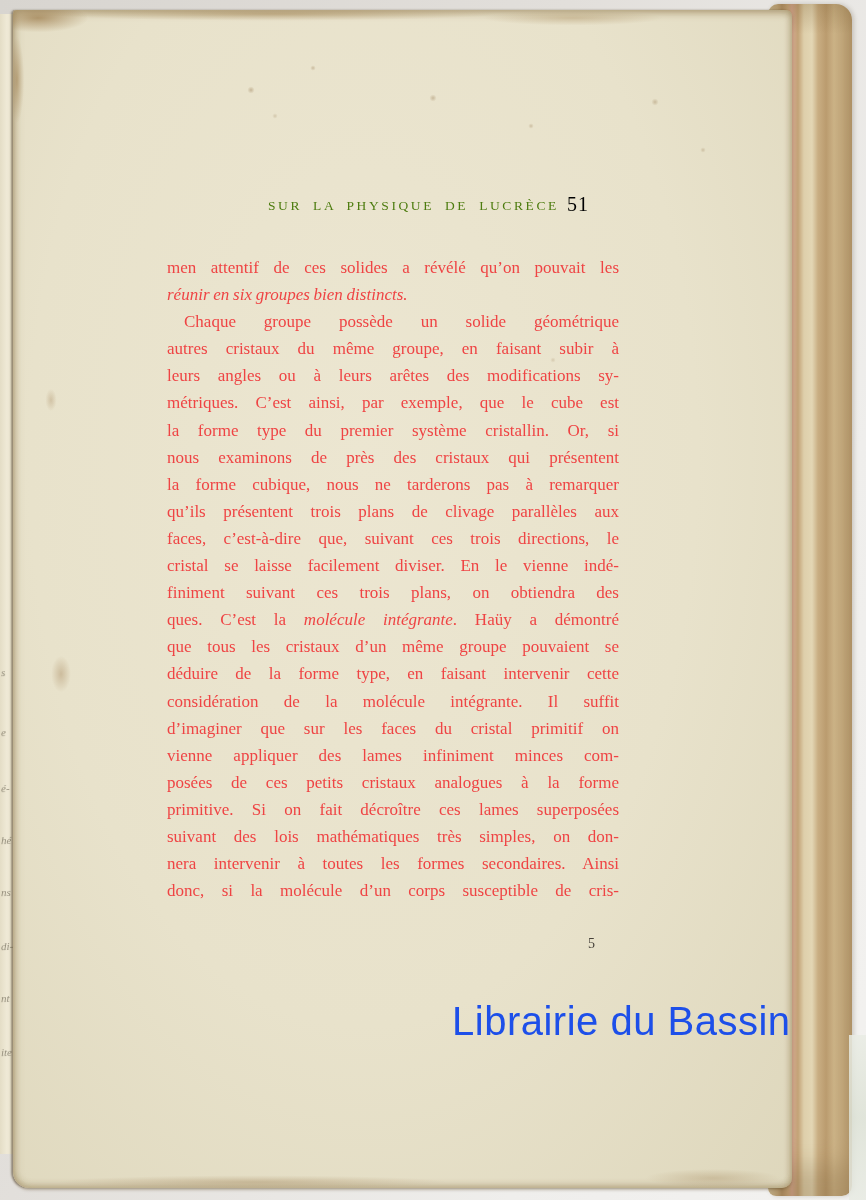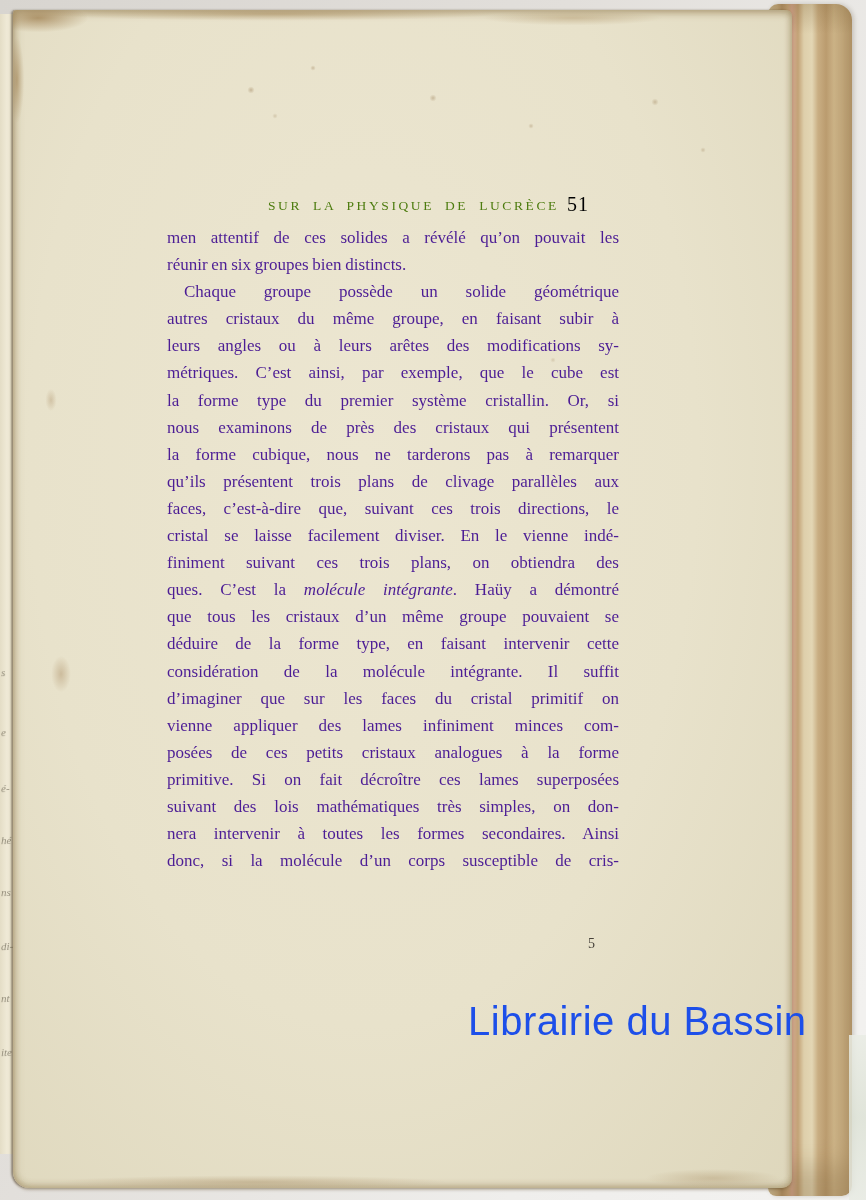--- a/index.html
+++ b/index.html
@@ -86,39 +86,39 @@
     position:absolute;left:268px;top:198px;
     font-size:13.5px;letter-spacing:2.6px;word-spacing:5px;
     color:#4d7c0f;white-space:nowrap;
   }
   .folio{
     position:absolute;left:567px;top:193px;
     font-size:20px;color:#000000;letter-spacing:1px;
   }
 
   
-  .tb{position:absolute;left:167px;top:224px;width:452px;color:#4c1d95;}
+  .tb{position:absolute;left:167px;top:254px;width:452px;color:#ef4444;}
   .tl{
     height:27.1px;line-height:27.1px;font-size:17px;
     text-align:justify;text-align-last:justify;
     word-spacing:-0.5px;white-space:normal;overflow:visible;
   }
-  .tl.end{text-align-last:left;}
+  .tl.end{text-align-last:left;font-style:italic;}
   .tl.ind{text-indent:17px;}
   .tl .it{font-style:italic;margin-top:28px;}
 
   .signature{
     position:absolute;left:588px;top:936px;
     font-size:14px;color:#46413a;
   }
 
   .watermark{
     position:absolute;left:452px;top:999px;
     font-family:"Liberation Sans", sans-serif;
-    font-size:40px;color:#1d4fe9;letter-spacing:.5px;white-space:nowrap;margin-left:16px;
+    font-size:40px;color:#1d4fe9;letter-spacing:.5px;white-space:nowrap;
   }
 </style>
 </head>
 <body>
 
 <div class="scene">
 
   <div class="under-left">
     <span class="frag">s</span>
     <span class="frag">e</span>

